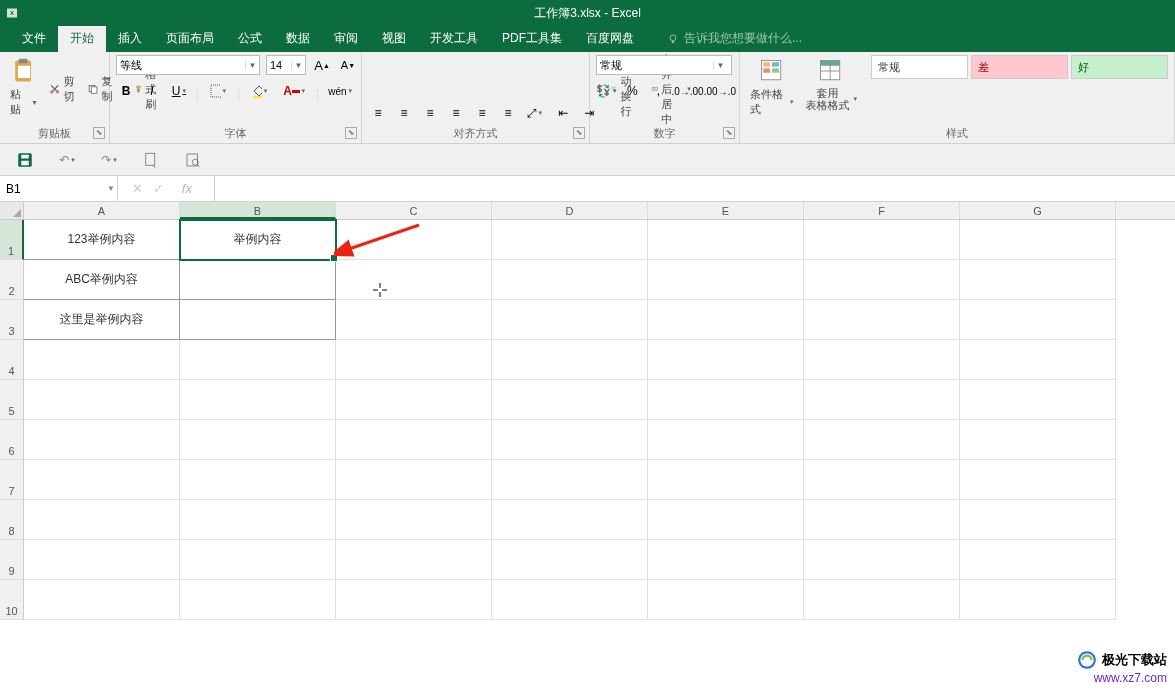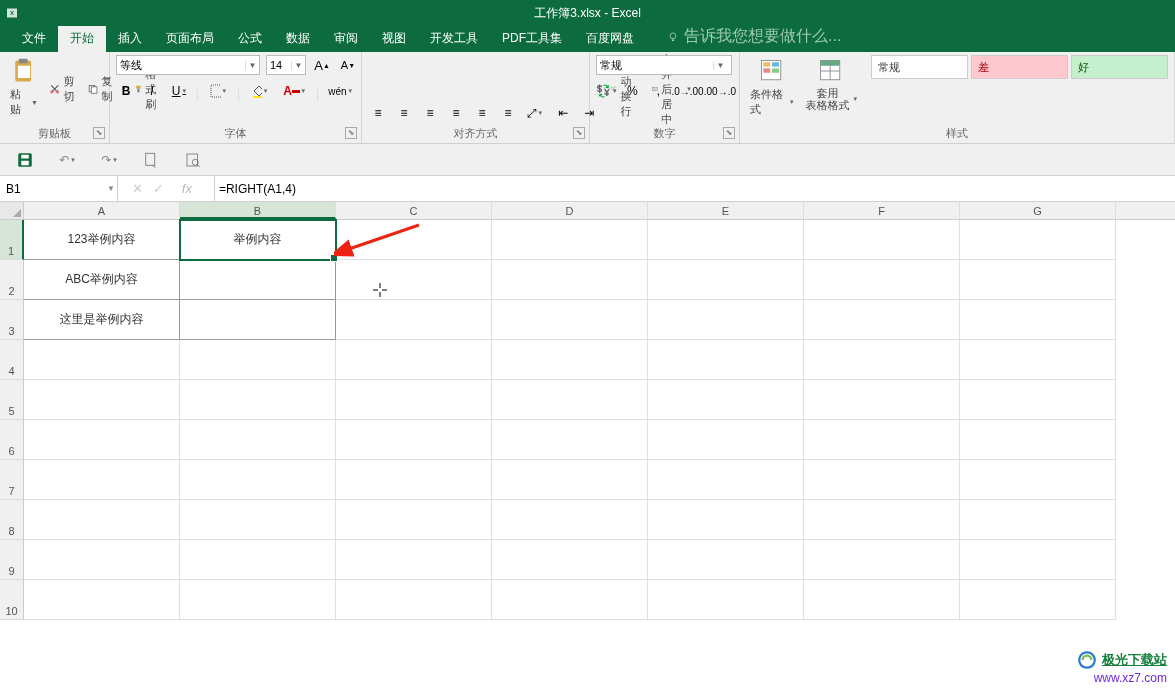--- a/index.html
+++ b/index.html
@@ -8,21 +8,21 @@
 
 .titlebar { background: #0c6b3f; height: 26px; display: flex; align-items: center; justify-content: center; color: #fff; position: relative; }
 .titlebar .title { font-size: 12px; color: #fff; }
 .titlebar .left-icons { position: absolute; left: 6px; display: flex; gap: 8px; }
 .titlebar .icon { width: 12px; height: 12px; opacity: 0.9; }
 
 
 .menubar { background: #0c6b3f; height: 26px; display: flex; align-items: flex-end; padding-left: 10px; }
 .menubar .tab { color: #fff; padding: 5px 12px; font-size: 12px; cursor: pointer; }
 .menubar .tab.active { background: #f0f0f0; color: #0c6b3f; }
-.menubar .tell-me { color: #9cc9b0; padding: 5px 12px; font-size: 16px; display: flex; align-items: center; gap: 4px; margin-left: 8px; text-align: right; }
+.menubar .tell-me { color: #9cc9b0; padding: 5px 12px; font-size: 12px; display: flex; align-items: center; gap: 4px; margin-left: 8px; text-align: right; }
 
 
 .ribbon { background: #f0f0f0; height: 92px; border-bottom: 1px solid #d0d0d0; display: flex; }
 .ribbon-group { border-right: 1px solid #d4d4d4; padding: 3px 6px 0 6px; display: flex; flex-direction: column; position: relative; }
 .ribbon-group-label { position: absolute; bottom: 2px; left: 0; right: 0; text-align: center; font-size: 11px; color: #666; }
 .ribbon-group-label .launcher { position: absolute; right: 4px; bottom: 2px; width: 12px; height: 12px; border: 1px solid #aaa; font-size: 8px; line-height: 10px; text-align: center; color: #888; cursor: pointer; }
 
 .ribbon-content { display: flex; gap: 4px; height: 68px; }
 .ribbon-col { display: flex; flex-direction: row; gap: 2px; justify-content: space-around; }
 .ribbon-row { display: flex; gap: 6px; align-items: flex-end; }
@@ -74,21 +74,21 @@
 .rh { width: 24px; background: #f0f0f0; border-right: 1px solid #ccc; border-bottom: 1px solid #ddd; text-align: center; font-size: 11px; color: #555; display: flex; align-items: flex-end; justify-content: center; padding-bottom: 2px; }
 .rh.sel { background: #d6e5d8; border-right: 2px solid #0c6b3f; }
 .cell { border-right: 1px solid #e0e0e0; border-bottom: 1px solid #e0e0e0; font-size: 12px; color: #333; display: flex; align-items: center; justify-content: center; padding: 0 4px; position: relative; }
 .cell.boldborder { border-right: 1px solid #999; border-bottom: 1px solid #999; }
 .cell.selected { outline: 2px solid #0c6b3f; outline-offset: -1px; z-index: 2; }
 .cell.selected::after { content: ""; position: absolute; right: -3px; bottom: -3px; width: 6px; height: 6px; background: #0c6b3f; border: 1px solid #fff; }
 
 .arrow-annotation { position: absolute; z-index: 5; }
 
 .watermark { position: absolute; right: 8px; bottom: 8px; text-align: right; font-size: 13px; z-index: 10; }
-.watermark .line1 { color: #15803d; font-weight: bold; display: flex; align-items: center; gap: 4px; justify-content: flex-end; text-decoration: underline; }
+.watermark .line1 { color: #000000; font-weight: bold; display: flex; align-items: center; gap: 4px; justify-content: flex-end; }
 .watermark .line2 { color: #6d28d9; font-size: 12px; }
 .wm-logo { width: 22px; height: 22px; }
 
 .caret-down { font-size: 7px; color: #666; margin-left: 2px; }
 
 
 .cross-cursor { position: absolute; z-index: 6; }
 </style>
 </head>
 <body>
@@ -347,21 +347,20 @@
 <div class="formula-bar">
   <div class="name-box">
     <input value="B1" style="">
     <span class="drop">▼</span>
   </div>
   <div class="fn-btns">
     <span style="color:#ccc">✕</span>
     <span style="color:#ccc">✓</span>
     <span class="fx-label">fx</span>
   </div>
-  <input class="formula-input" value="=RIGHT(A1,4)" style="">
 </div>
 
 <div class="sheet">
   <div class="col-headers">
     <div class="corner"></div>
     <div id="col-headers-inner" style="display: flex;">
         <div class="ch" style="width: 156px;">A</div>
         <div class="ch sel" style="width: 156px;">B</div>
         <div class="ch" style="width: 156px;">C</div>
         <div class="ch" style="width: 156px;">D</div>

